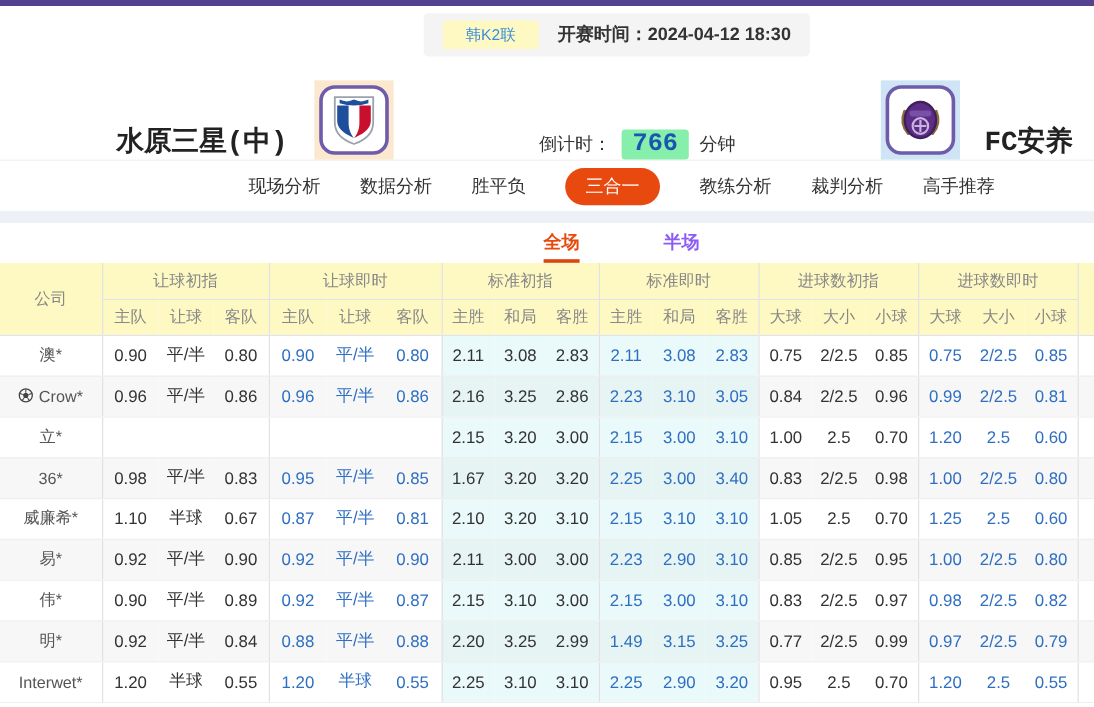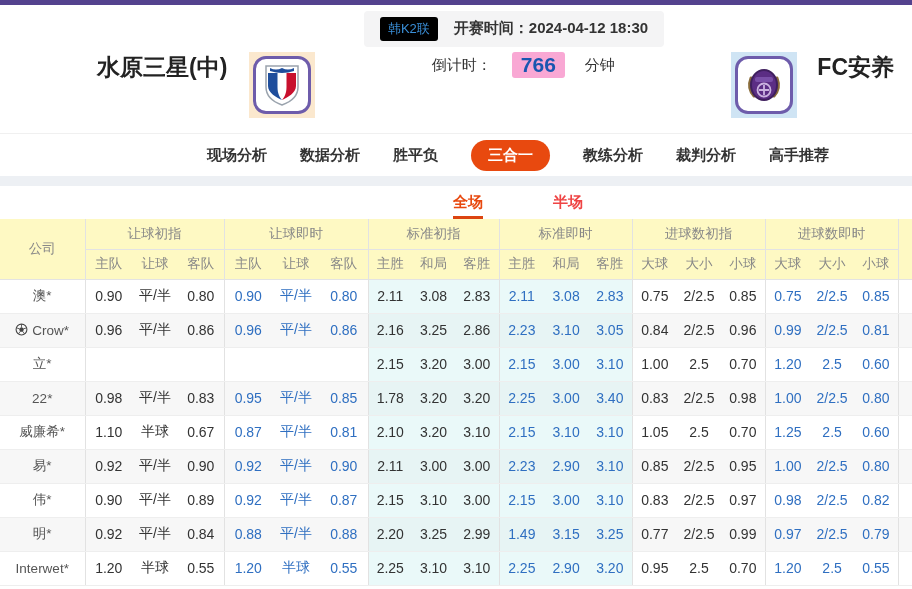--- a/index.html
+++ b/index.html
@@ -5,49 +5,49 @@
   * { margin:0; padding:0; box-sizing:border-box; }
   html,body { width:912px; height:589px; overflow:hidden; background:#fff;
               font-family:"Liberation Sans","DejaVu Sans",sans-serif; }
   .page { position:relative; width:912px; height:589px; background:#fff; overflow:hidden; }
 
   .topbar { height:5px; width:100%; background:var(--topbar,#54428e); }
 
   .kickoff-row { height:47px; display:flex; justify-content:center; align-items:center; }
   .kickoff-pill { position:relative; left:58px; background:#f4f4f5; border-radius:4px;
                   padding:6px 16px; display:flex; gap:16px; align-items:center; }
-  .league-badge { background:#000000; color:var(--badge,#3a8fd8); font-size:13px;
-                  padding:3px 8px; border-radius:3px; white-space:nowrap; cursor:pointer; }
+  .league-badge { background:#fef9c3; color:var(--badge,#3a8fd8); font-size:13px;
+                  padding:3px 19px; border-radius:3px; white-space:nowrap; cursor:pointer; }
   .kickoff-text { font-size:15px; font-weight:bold; color:#333; white-space:nowrap; }
 
-  .team-row { height:81px; display:flex; align-items:flex-start; padding:0 18px 0 97px; }
+  .team-row { height:81px; display:flex; align-items:flex-end; padding:0 18px 0 97px;font-family:Liberation Mono, monospace; }
   .team-name { font-size:23px; font-weight:bold; color:#222; white-space:nowrap; cursor:pointer; }
   .logo-box { width:66px; height:66px; display:flex; align-items:center; justify-content:center; }
   .logo-box.home { background:#fbe8ce; margin-left:22px; }
   .logo-box.away { background:#cfe4f4; }
   .logo-inner { width:58px; height:58px; background:#fff; border:3px solid #6e5cab;
                 border-radius:13px; display:flex; align-items:center; justify-content:center; }
   .countdown { flex:1; display:flex; justify-content:center; align-items:center;
-               gap:20px; font-size:15px; color:#333; }
-  .cd-value { background:#f9a8d4; color:#1a56b0; font-weight:bold; font-size:21px;
+               gap:9px; font-size:15px; color:#333; }
+  .cd-value { background:#86efac; color:#1a56b0; font-weight:bold; font-size:21px;
               padding:1px 9px; border-radius:3px; }
   .away-name { margin-left:20px; }
 
   .nav-tabs { height:43px; border-top:1px solid #f0f0f0; display:flex;
               justify-content:center; align-items:center; background:#fff; }
   .nav-inner { position:relative; left:62px; display:flex; gap:33px; align-items:center; }
-  .nav-tab { font-size:15px; font-weight:bold; color:#333; cursor:pointer; white-space:nowrap; }
+  .nav-tab { font-size:15px; font-weight:normal; color:#333; cursor:pointer; white-space:nowrap; }
   .nav-tab.active { background:var(--accent,#e8490f); color:#fff; padding:6px 17px;
                     border-radius:16px;text-align:right; }
 
   .band { height:10px; background:#edf0f4; }
 
   .subtabs { height:33px; background:#fff; display:flex; justify-content:center; }
   .subtabs-inner { position:relative; left:62px; display:flex; gap:70px; padding-top:7px; }
-  .subtab { font-size:15px; font-weight:bold; color:#ef4444; cursor:pointer; padding-bottom:5px; }
+  .subtab { font-size:15px; font-weight:bold; color:#8b5cf6; cursor:pointer; padding-bottom:5px; }
   .subtab.active { color:var(--accent,#e8490f); border-bottom:3px solid #dc4410; }
 
   .table-wrap { width:912px; overflow:hidden; }
   table { border-collapse:collapse; table-layout:fixed; width:970px; }
   th { background:#fef9c3; color:#888; font-weight:normal; font-size:13.5px; height:30px;
        text-align:center; border-bottom:1px solid #e3e3e3; }
   th.group-start, td.group-start, th.clip-col, td.clip-col { border-left:1px solid #e2e2e2; }
   td { text-align:center; font-size:14px; height:34px; color:#333;
        border-bottom:1px solid #eeeeee; background:#fff; white-space:nowrap; }
   td.live { color:var(--live,#2f6fc1); cursor:pointer; }
@@ -244,28 +244,28 @@
             <td class="hl live">3.10</td>
             <td class="group-start init">1.00</td>
             <td class="init">2.5</td>
             <td class="init">0.70</td>
             <td class="group-start live">1.20</td>
             <td class="live">2.5</td>
             <td class="live">0.60</td>
             <td class="clip-col"></td>
           </tr>
           <tr>
-            <td class="company"><span>22*</span></td>
+            <td class="company"><span>36*</span></td>
             <td class="group-start init">0.98</td>
             <td class="init">平/半</td>
             <td class="init">0.83</td>
             <td class="group-start live">0.95</td>
             <td class="live">平/半</td>
             <td class="live">0.85</td>
-            <td class="group-start hl init">1.78</td>
+            <td class="group-start hl init">1.67</td>
             <td class="hl init">3.20</td>
             <td class="hl init">3.20</td>
             <td class="group-start hl live">2.25</td>
             <td class="hl live">3.00</td>
             <td class="hl live">3.40</td>
             <td class="group-start init">0.83</td>
             <td class="init">2/2.5</td>
             <td class="init">0.98</td>
             <td class="group-start live">1.00</td>
             <td class="live">2/2.5</td>

